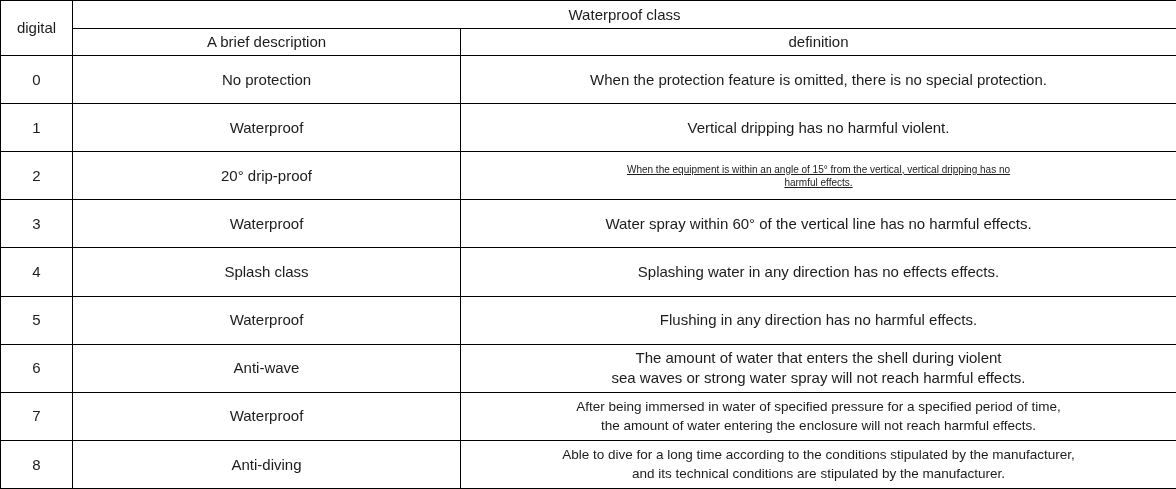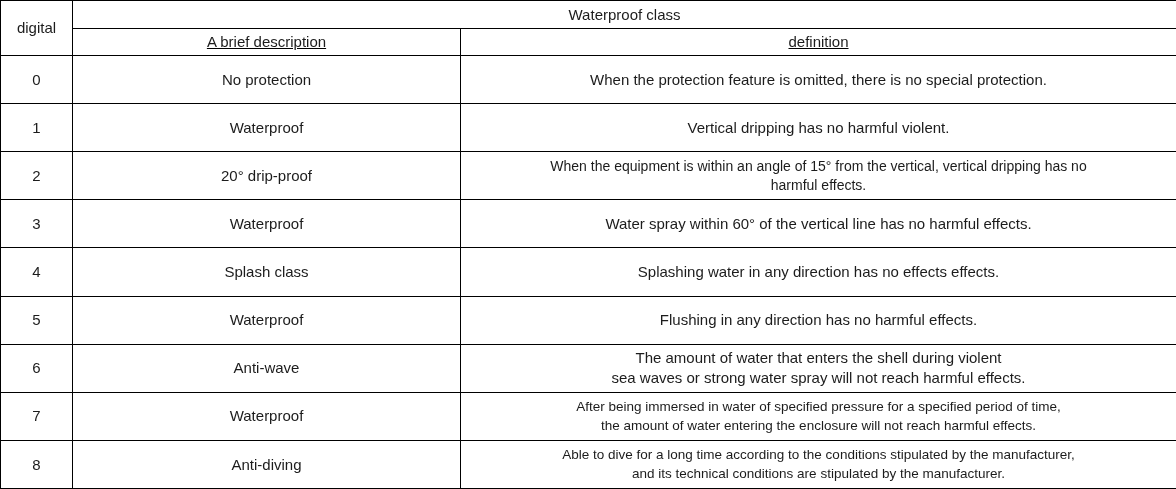--- a/index.html
+++ b/index.html
@@ -32,26 +32,26 @@
     padding: 1px 8px;
     box-sizing: border-box;
     line-height: 1.32;
   }
   
   col.c-digital { width: 72px; }
   col.c-desc    { width: 388px; }
   col.c-def     { width: 716px; }
   
   tr.hdr-top  { height: 28px; margin-top: 32px; }
-  tr.hdr-sub  { height: 27px; text-decoration: underline; }
+  tr.hdr-sub  { height: 27px; }
   tbody tr    { height: 48px; }
   
   td.cell-def { white-space: pre-line; }
   
-  tbody tr:nth-child(3) td.cell-def { font-size: 14px; }
+  tbody tr:nth-child(3) td.cell-def { font-size: 10px; text-decoration: underline; }
   tbody tr:nth-child(8) td.cell-def,
   tbody tr:nth-child(9) td.cell-def { font-size: 13.5px; line-height: 1.45; }
 </style>
 </head>
 <body>
 
 <div class="page">
   <table class="protection-table">
     <colgroup>
       <col class="c-digital">

